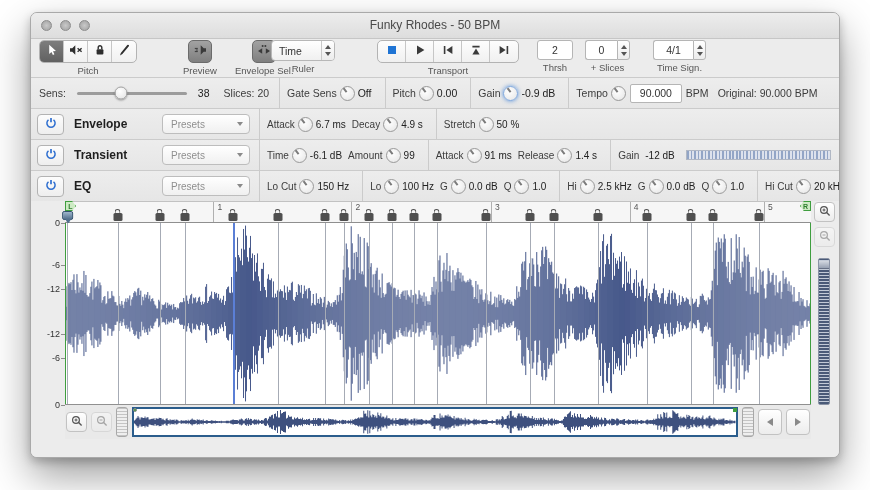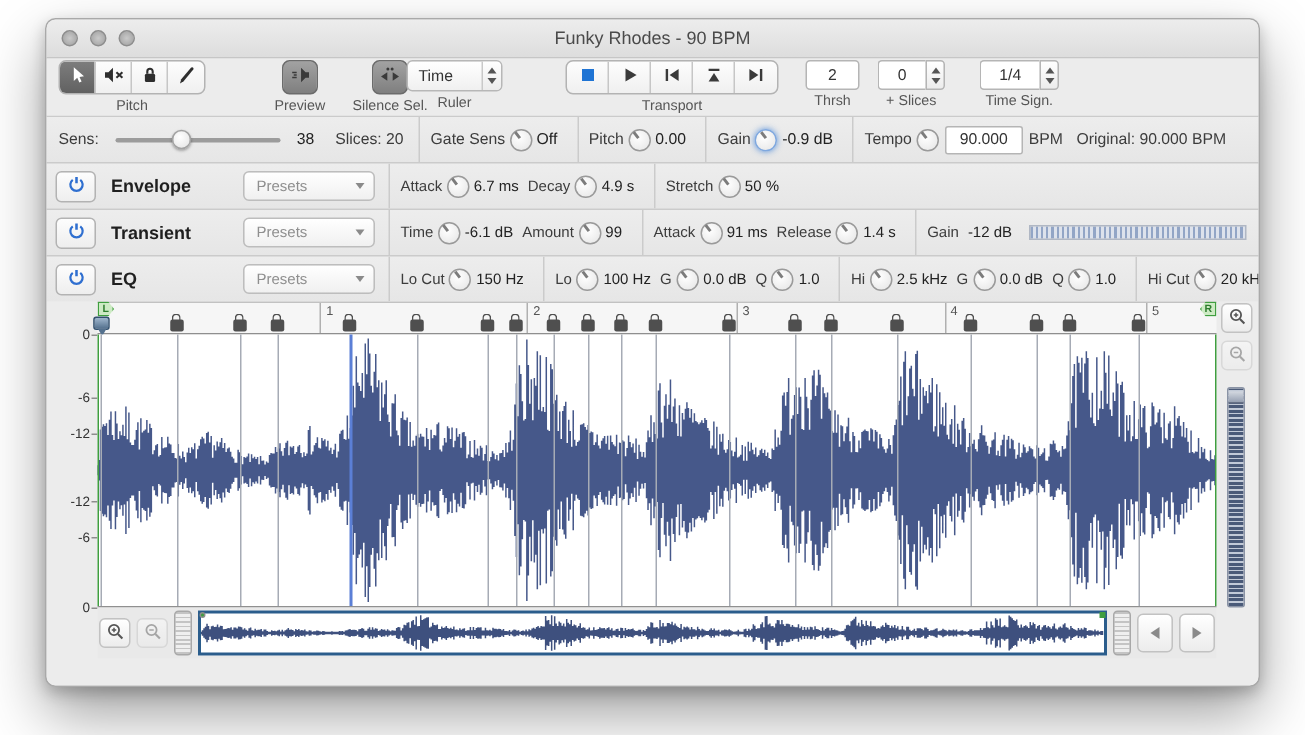--- a/index.html
+++ b/index.html
@@ -119,21 +119,21 @@
 <body>
 
 <div class="window">
 
   <div class="titlebar">
     <div class="traffic">
       <span class="tl"></span>
       <span class="tl"></span>
       <span class="tl"></span>
     </div>
-    <div class="title">Funky Rhodes - 90 BPM</div>
+    <div class="title">Funky Rhodes - 50 BPM</div>
   </div>
 
   <div class="toolbar">
     <div class="tg" style="left:8px">
       <div class="seg">
         <button class="cell sel">
           <span><svg width="12" height="12" viewBox="0 0 12 12">
                 <path d="M3.2 0.8 L3.2 10 L5.5 7.9 L6.9 11 L8.4 10.3 L7 7.3 L10 6.9 Z" fill="#fff"></path>
               </svg></span>
         </button>
@@ -170,21 +170,21 @@
 
     <div class="tg" style="left:204px">
       <button class="tbtn">
         <span><svg width="14" height="12" viewBox="0 0 14 12">
               <circle cx="5.6" cy="2" r="1" fill="#3a3a3a"></circle>
               <circle cx="8.4" cy="2" r="1" fill="#3a3a3a"></circle>
               <path d="M1 7 l4.2 -2.8 v5.6 z" fill="#3a3a3a"></path>
               <path d="M13 7 l-4.2 -2.8 v5.6 z" fill="#3a3a3a"></path>
             </svg></span>
       </button>
-      <div class="tg-label">Silence Sel.</div>
+      <div class="tg-label">Envelope Sel.</div>
     </div>
 
     <div class="tg" style="left:240px">
       <div class="combo">
         <span class="ctext">Time</span>
         <span class="stepcol">
             <span class="tri-u"></span>
             <span class="tri-d"></span>
           </span>
       </div>
@@ -238,21 +238,21 @@
         <span class="stepcol att">
             <span class="tri-u"></span>
             <span class="tri-d"></span>
           </span>
       </div>
       <div class="tg-label">+ Slices</div>
     </div>
 
     <div class="tg" style="left:622px">
       <div class="fieldbox">
-        <span class="nfield wstep" style="width:40px;display:flex;align-items:center;justify-content:center">1/4</span>
+        <span class="nfield wstep" style="width:40px;display:flex;align-items:center;justify-content:center">4/1</span>
         <span class="stepcol att">
             <span class="tri-u"></span>
             <span class="tri-d"></span>
           </span>
       </div>
       <div class="tg-label">Time Sign.</div>
     </div>
   </div>
 
   <div class="row">

